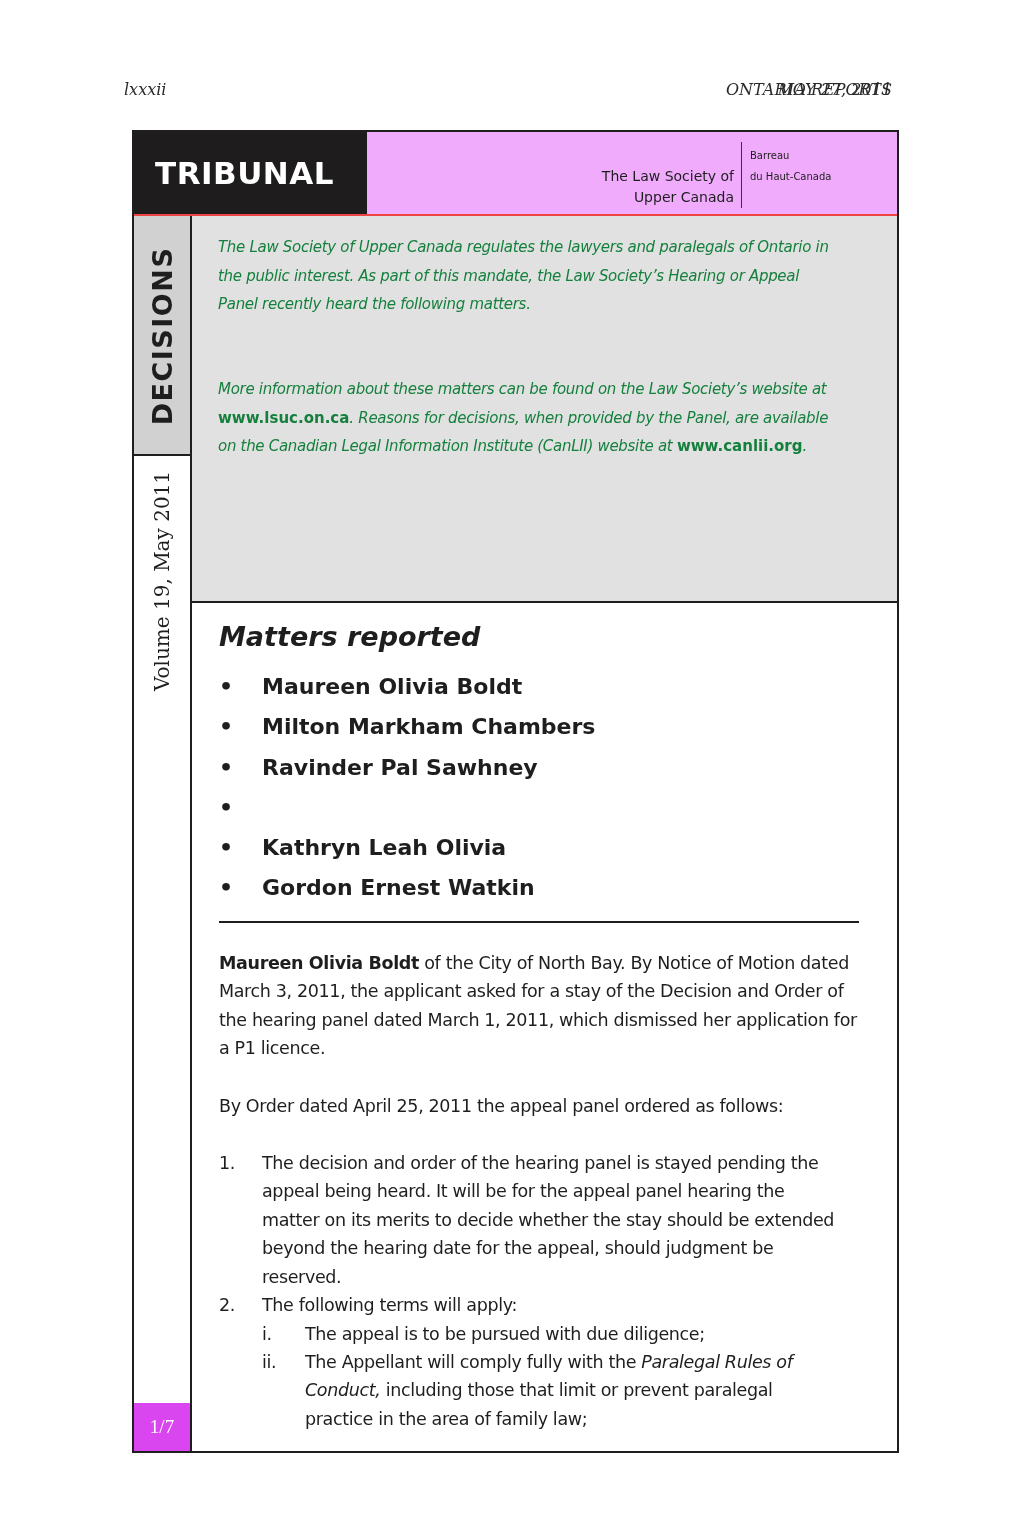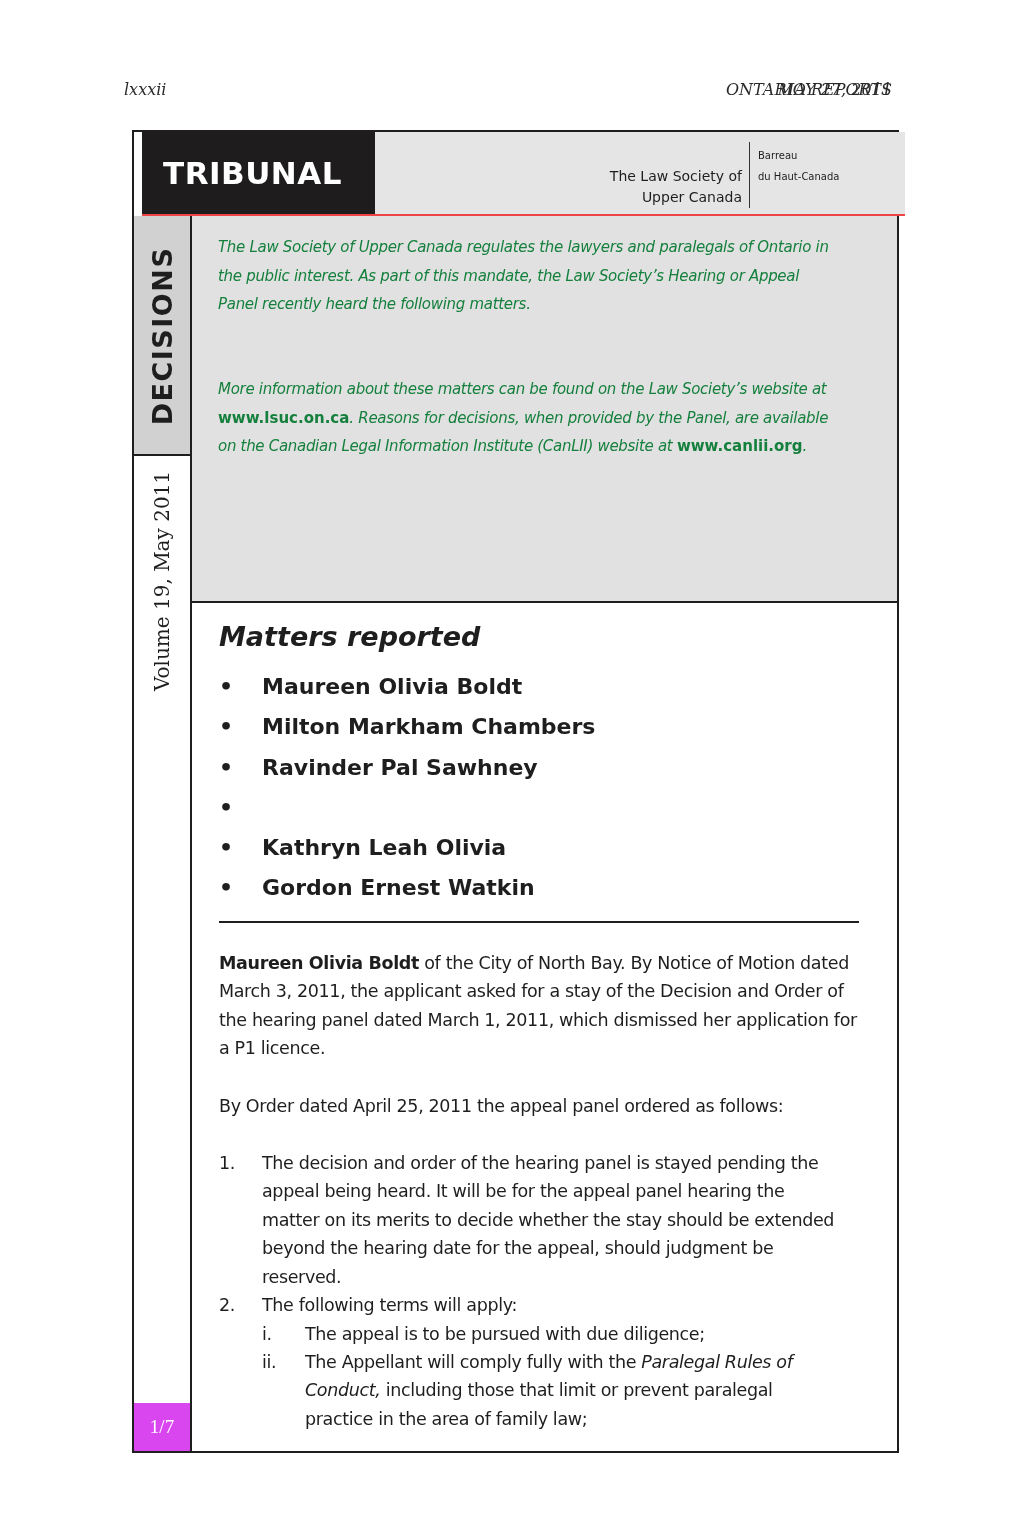--- a/index.html
+++ b/index.html
@@ -13,22 +13,22 @@
     }
     .running-head .rh-left { position: absolute; left: 4px; top: 0; }
     .running-head .rh-center { position: absolute; left: 0; right: 0; top: 0; text-align: right; }
     .running-head .rh-right { position: absolute; right: 0; top: 0; }
 
     .frame {
       position: absolute; left: 132px; top: 130px; width: 763px; height: 1319px;
       border: 2px solid #1e1e1e; box-sizing: content-box;
     }
     .header {
-      position: absolute; left: 8px; top: 0; width: 763px; height: 82px;
-      border-bottom: 2px solid #ef4444; background: #e5e5e5;
+      position: absolute; left: 0; top: 0; width: 763px; height: 82px;
+      border-bottom: 2px solid #ef4444; background: #f0abfc;
     }
     .tribunal-block {
       position: absolute; left: 0; top: 0; width: 233px; height: 82px; background: #1e1c1d;
       color: #fff; font-family: "DejaVu Sans", sans-serif; font-weight: bold; font-size: 31px;
       letter-spacing: 0.5px; line-height: 82px; text-indent: 21px;
     }
     .lsuc-name {
       position: absolute; right: 163px; top: 34px; text-align: right;
       font-family: "DejaVu Sans", sans-serif; font-size: 14px; line-height: 21px; color: #1e1e1e;
     }

